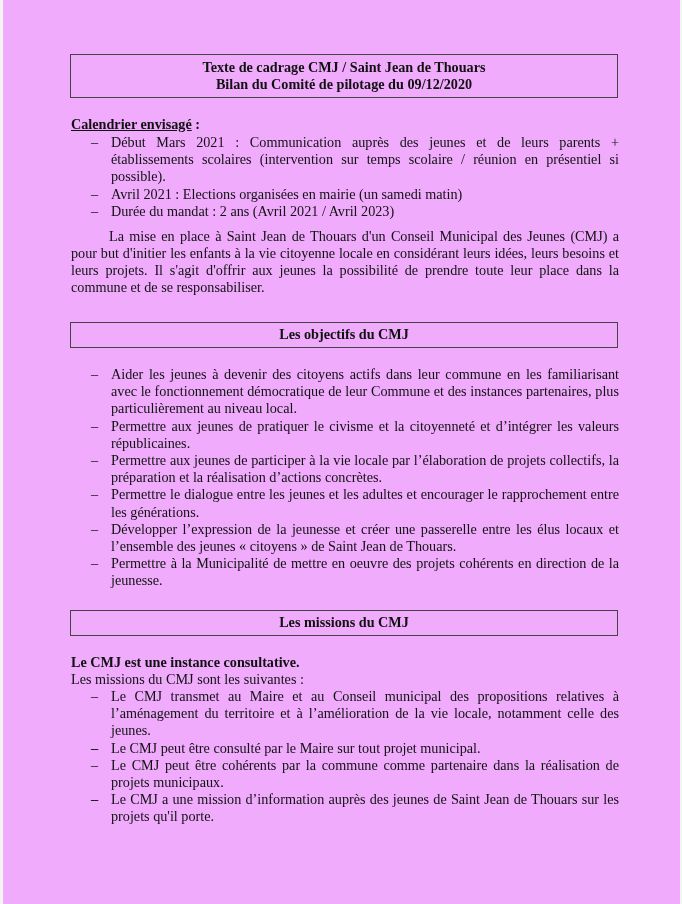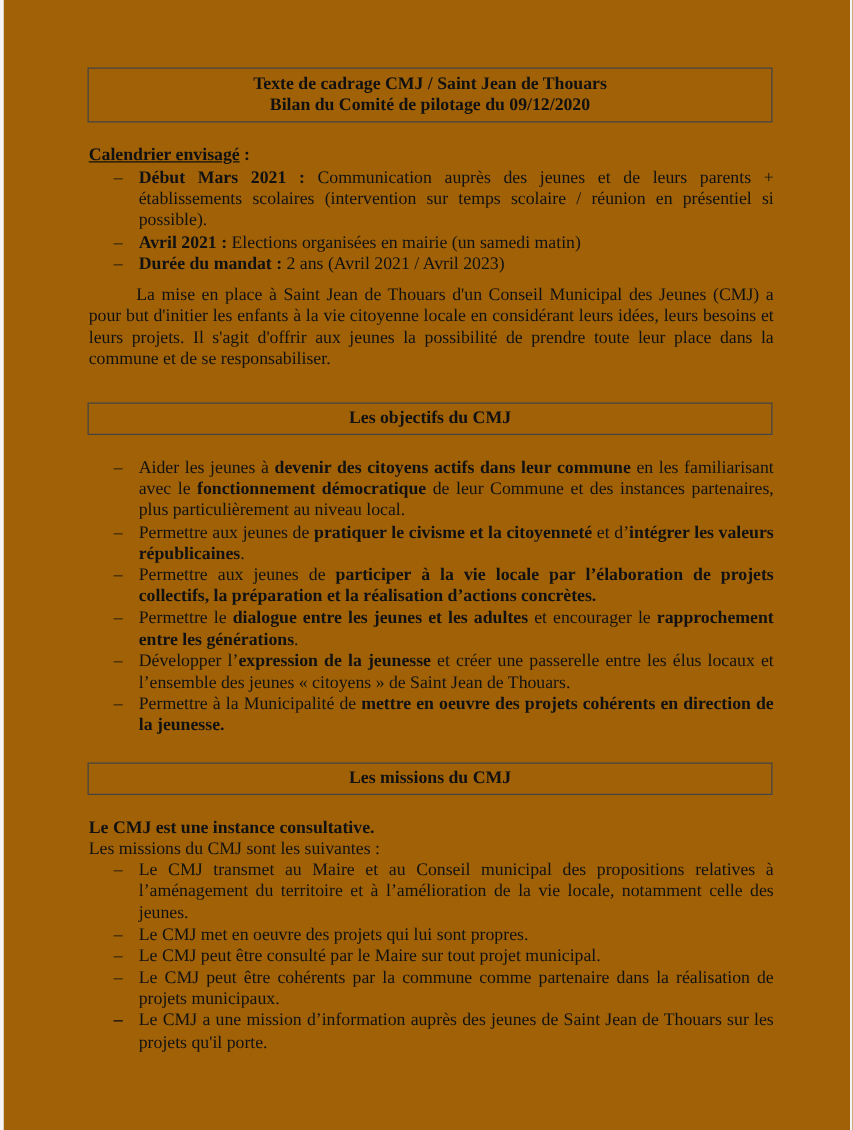--- a/index.html
+++ b/index.html
@@ -4,38 +4,38 @@
   <style>
     html, body { margin: 0; padding: 0; }
     body {
       width: 682px; height: 904px; overflow: hidden;
       background: #f4f4f4;
       font-family: "Liberation Serif", "DejaVu Serif", serif;
       color: #111;
     }
     .page {
       position: absolute; left: 3px; top: 0; width: 677px; height: 904px;
-      background: #a16207;
+      background: #f0abfc;
     }
     .abs { position: absolute; }
     .box {
       position: absolute; left: 67px; width: 548px;
       border: 1.5px solid #444; box-sizing: border-box;
       text-align: center; font-weight: bold; font-size: 14.2px; line-height: 17px;
     }
     .title-box { top: 54px; height: 44px; padding-top: 4px; }
     .sec-box { height: 26px; padding-top: 3px; }
     .txt { font-size: 14.2px; line-height: 17px; text-align: justify; }
     .heading { left: 68px; top: 116px; font-weight: bold; font-size: 14.2px; line-height: 17px; }
     .heading u { text-decoration: underline; }
     ul.dash { list-style: none; margin: 0; padding: 0; position: absolute; left: 88px; width: 528px; }
     ul.dash li { position: relative; padding-left: 20px; font-size: 14.2px; line-height: 17.2px; text-align: justify; }
     ul.dash li .bullet { position: absolute; left: 0; top: 0; }
     .para { left: 68px; width: 548px; text-indent: 38px; }
-    b { font-weight: bold; }
+    b { font-weight: normal; }
   </style>
 </head>
 <body>
 
 <div class="page">
 
   <div class="box title-box">
     <div>Texte de cadrage CMJ / Saint Jean de Thouars</div>
     <div>Bilan du Comité de pilotage du 09/12/2020</div>
   </div>
@@ -61,20 +61,20 @@
       <li><span class="bullet">–</span><span>Permettre à la Municipalité de </span><b>mettre en oeuvre des projets cohérents en direction de la jeunesse.</b></li>
     </ul>
 
   <div class="box sec-box" style="top:610px;">Les missions du CMJ</div>
 
   <div class="abs txt" style="left:68px; top:671px;">Les missions du CMJ sont les suivantes :</div>
   <div class="abs txt" style="left:68px; top:654px; font-weight:bold;">Le CMJ est une instance consultative.</div>
 
   <ul class="dash" id="missions-list" style="top:688px;">
       <li><span class="bullet">–</span><span>Le CMJ transmet au Maire et au Conseil municipal des propositions relatives à l’aménagement du territoire et à l’amélioration de la vie locale, notamment celle des jeunes.</span></li>
-      <li><span class="bullet">–</span><span>Le CMJ met en oeuvre des projets qui lui sont propres.</span></li>
+      <li><span class="bullet">–</span></li>
       <li><span class="bullet">–</span><span>Le CMJ peut être consulté par le Maire sur tout projet municipal.</span></li>
       <li><span class="bullet">–</span><span> Le CMJ peut être cohérents par la commune comme partenaire dans la réalisation de projets municipaux.</span></li>
       <li><span class="bullet">–</span></li>
       <li><span class="bullet">–</span><span>Le CMJ a une mission d’information auprès des jeunes de Saint Jean de Thouars sur les projets qu'il porte.</span></li>
     </ul>
 
 </div>
 
 </body></html>

